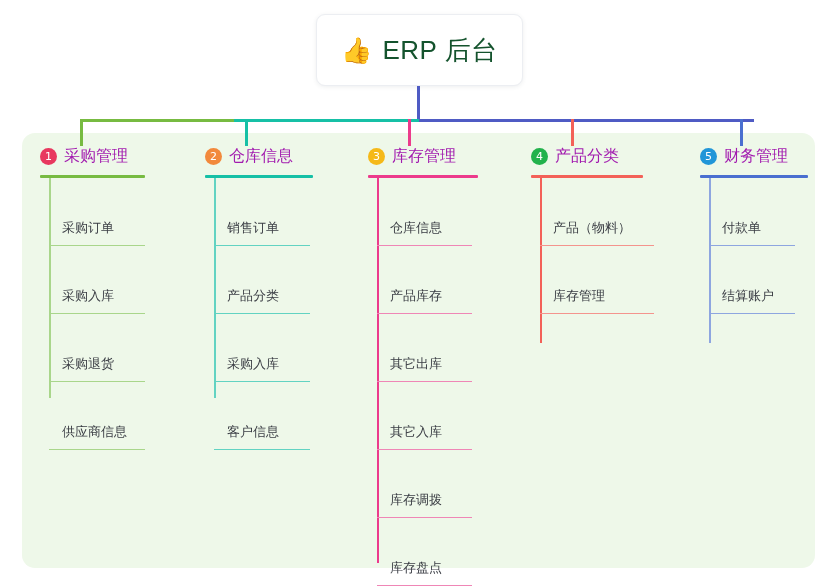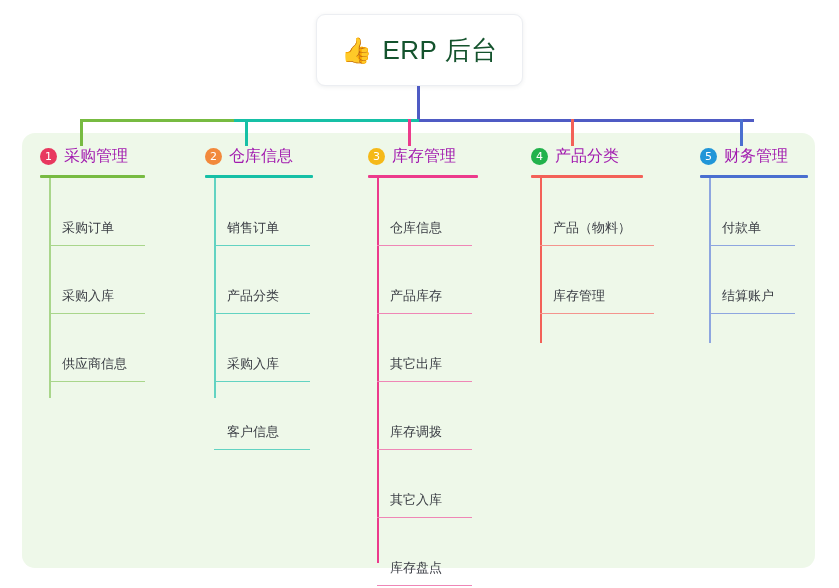--- a/index.html
+++ b/index.html
@@ -110,20 +110,24 @@
           <div class="v-spine" style="background: rgb(169, 214, 139); height: 220px;"></div>
           <div class="item">
             <span class="item-label">采购订单</span>
             <div class="item-rule" style="width: 96px; background: rgb(169, 214, 139);"></div>
           </div>
           <div class="item">
             <span class="item-label">采购入库</span>
             <div class="item-rule" style="width: 96px; background: rgb(169, 214, 139);"></div>
           </div>
           <div class="item">
+            <span class="item-label">采购退货</span>
+            <div class="item-rule" style="width: 96px; background: rgb(169, 214, 139);"></div>
+          </div>
+          <div class="item">
             <span class="item-label">供应商信息</span>
             <div class="item-rule" style="width: 96px; background: rgb(169, 214, 139);"></div>
           </div>
         </div>
       </div>
       <div class="col" style="left: 205px;">
         <div class="col-head">
           <span class="badge" style="background: rgb(242, 137, 60);">2</span>
           <span class="col-title">仓库信息</span>
         </div>
@@ -162,25 +166,25 @@
           </div>
           <div class="item">
             <span class="item-label">产品库存</span>
             <div class="item-rule" style="width: 95px; background: rgb(239, 134, 182);"></div>
           </div>
           <div class="item">
             <span class="item-label">其它出库</span>
             <div class="item-rule" style="width: 95px; background: rgb(239, 134, 182);"></div>
           </div>
           <div class="item">
+            <span class="item-label">其它入库</span>
+            <div class="item-rule" style="width: 95px; background: rgb(239, 134, 182);"></div>
+          </div>
+          <div class="item">
             <span class="item-label">库存调拨</span>
-            <div class="item-rule" style="width: 95px; background: rgb(239, 134, 182);"></div>
-          </div>
-          <div class="item">
-            <span class="item-label">其它入库</span>
             <div class="item-rule" style="width: 95px; background: rgb(239, 134, 182);"></div>
           </div>
           <div class="item">
             <span class="item-label">库存盘点</span>
             <div class="item-rule" style="width: 95px; background: rgb(239, 134, 182);"></div>
           </div>
         </div>
       </div>
       <div class="col" style="left: 531px;">
         <div class="col-head">

